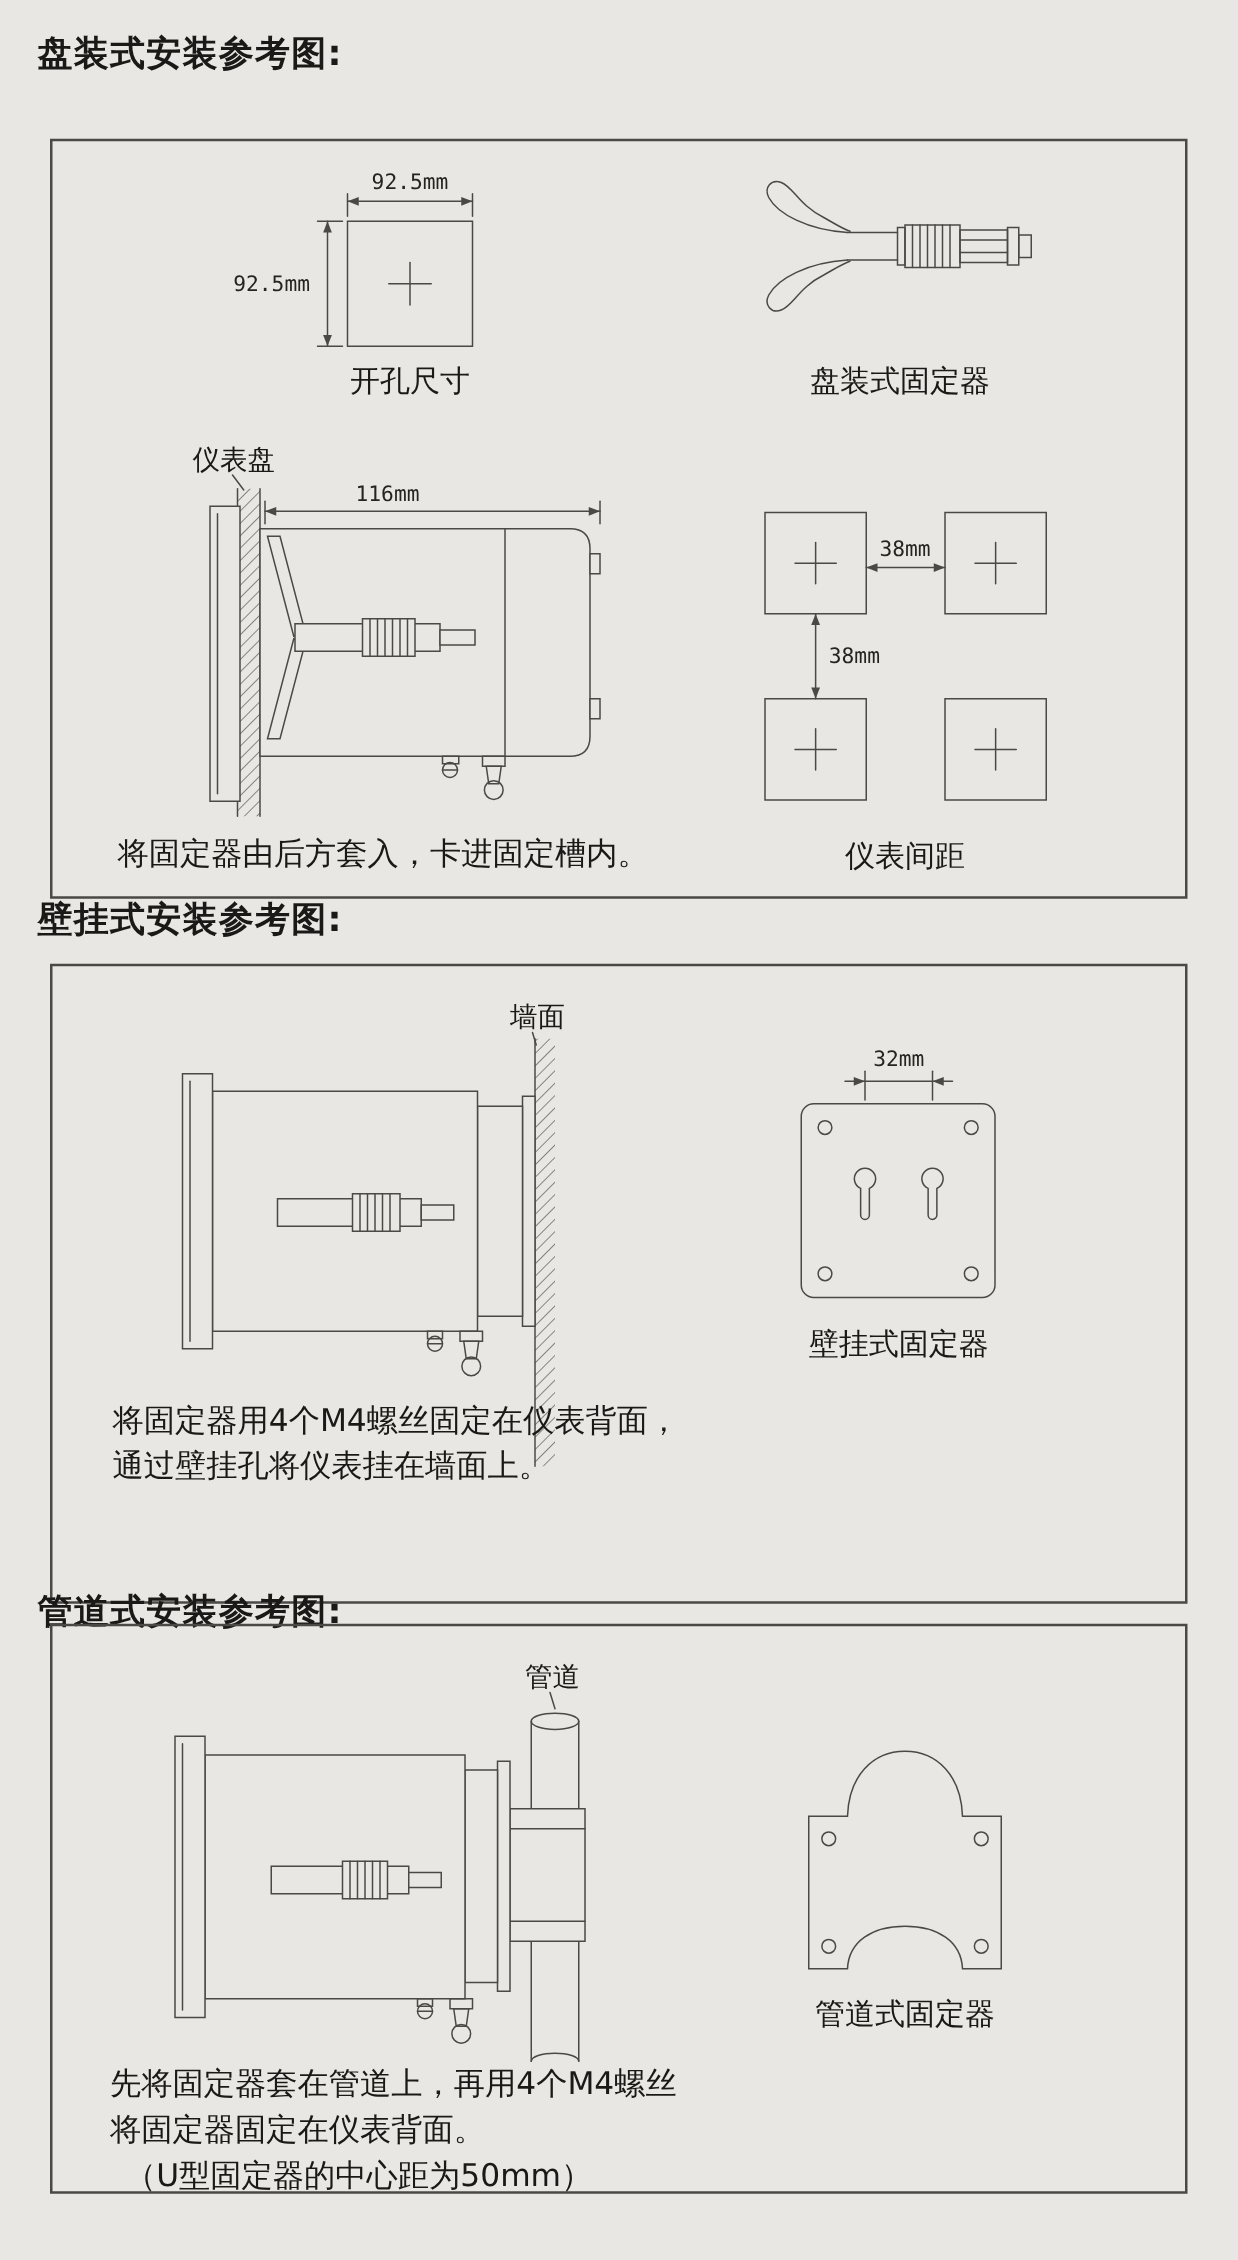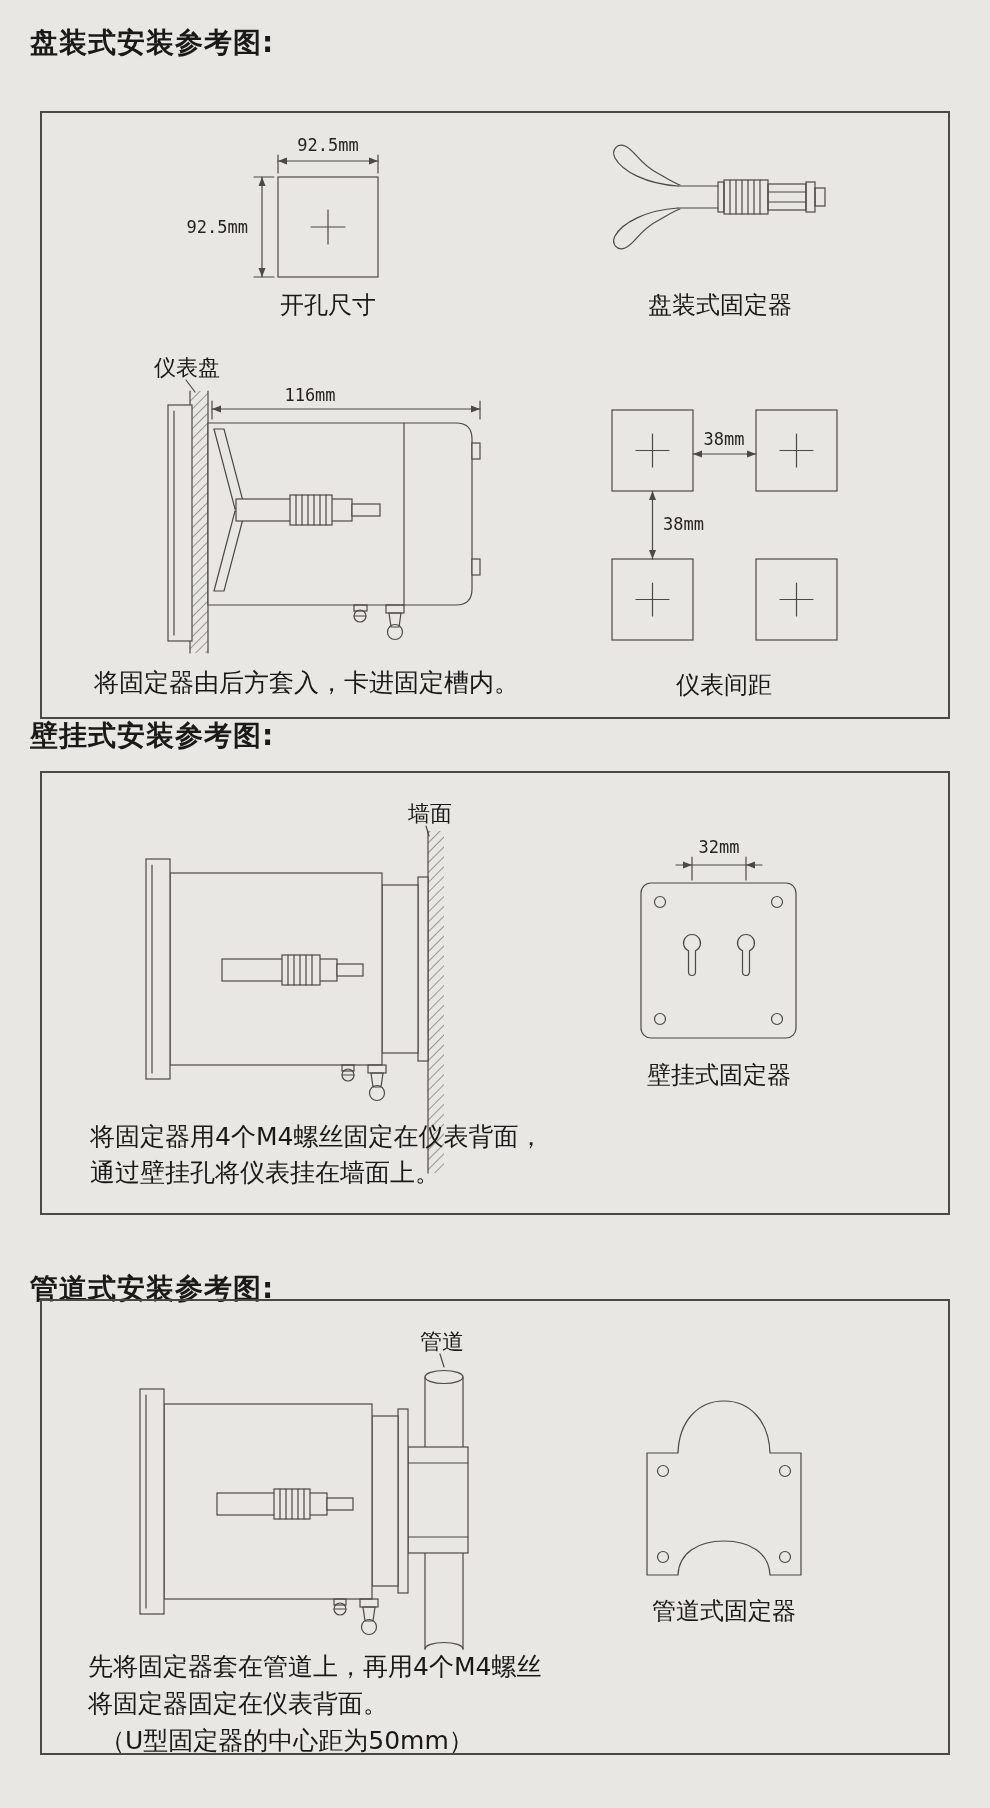--- a/index.html
+++ b/index.html
@@ -142,21 +142,21 @@
         <text x="621" y="417" class="dim-text">38mm</text>
         <text x="682" y="580" text-anchor="middle" class="cjk-big">仪表间距</text>
       </g>
 
       <text x="52" y="578" class="cjk-instr">将固定器由后方套入，卡进固定槽内。</text>
     </svg>
   </div>
 
   <div class="sec-title" style="top:717px;">壁挂式安装参考图:</div>
 
-  <div class="box" style="top:771px; height:444px;">
+  <div class="box" style="top:771px; height:512px;">
     <svg width="906" height="440" viewBox="0 0 906 440">
       <defs>
         <pattern id="h2" width="7" height="7" patternUnits="userSpaceOnUse" patternTransform="rotate(45)">
           <line x1="0" y1="0" x2="0" y2="7" stroke="#4b4946" stroke-width="1"></line>
         </pattern>
       </defs>
 
       <g>
         <text x="366" y="48" class="cjk-label">墙面</text>
         <line x1="384" y1="53" x2="387" y2="63" class="ln"></line>

